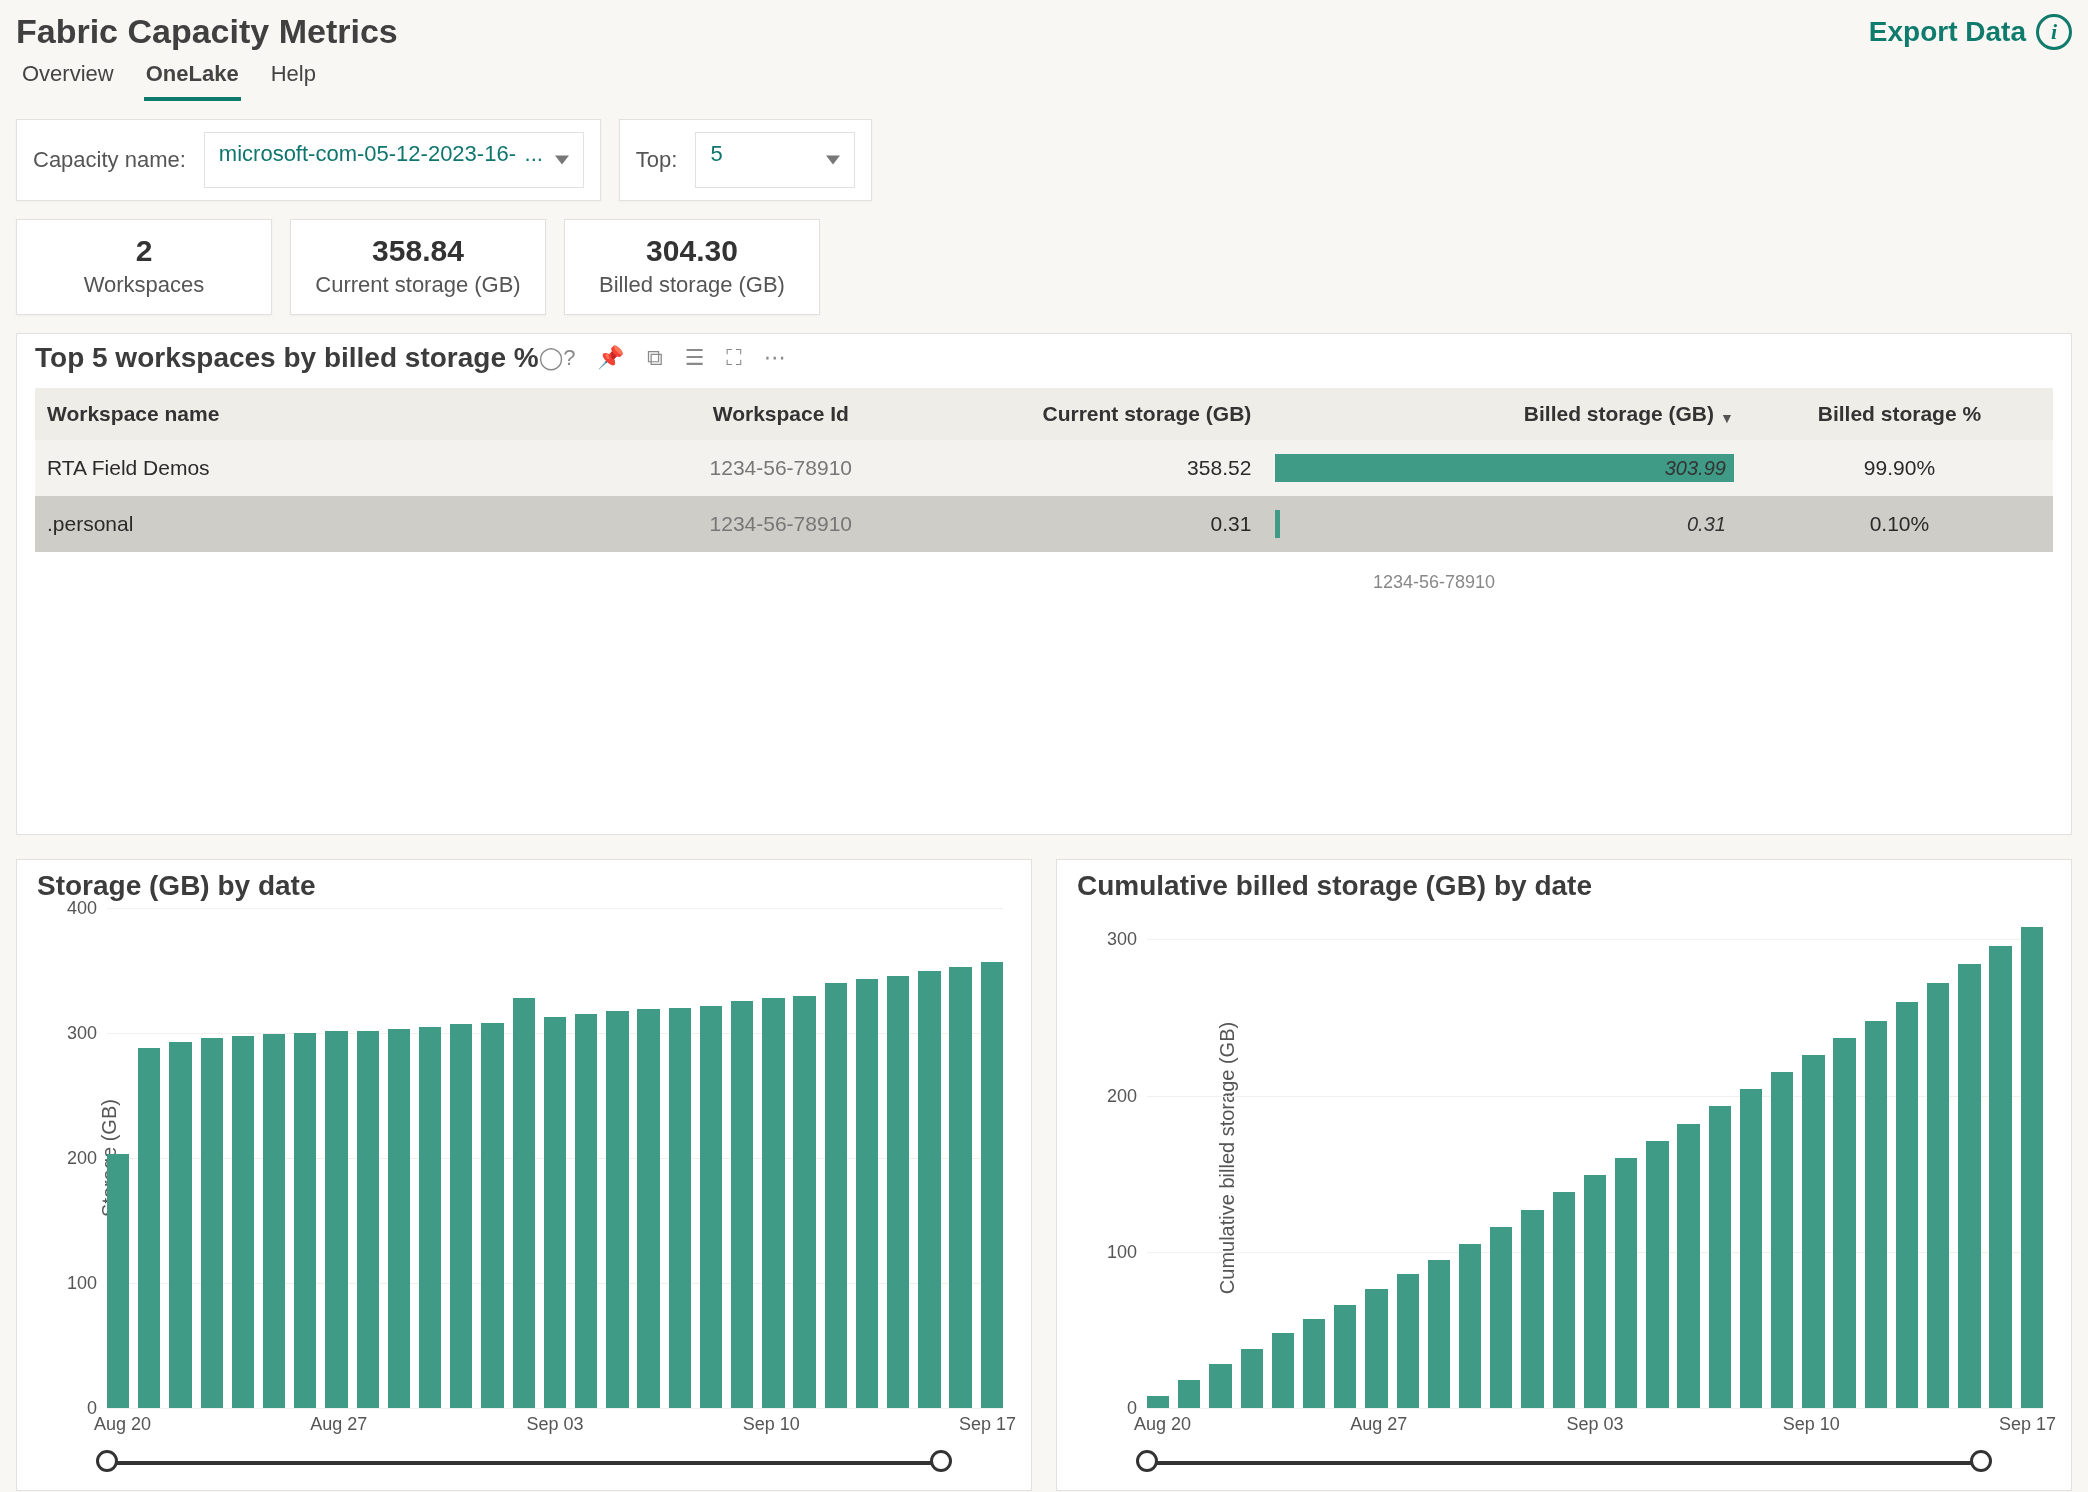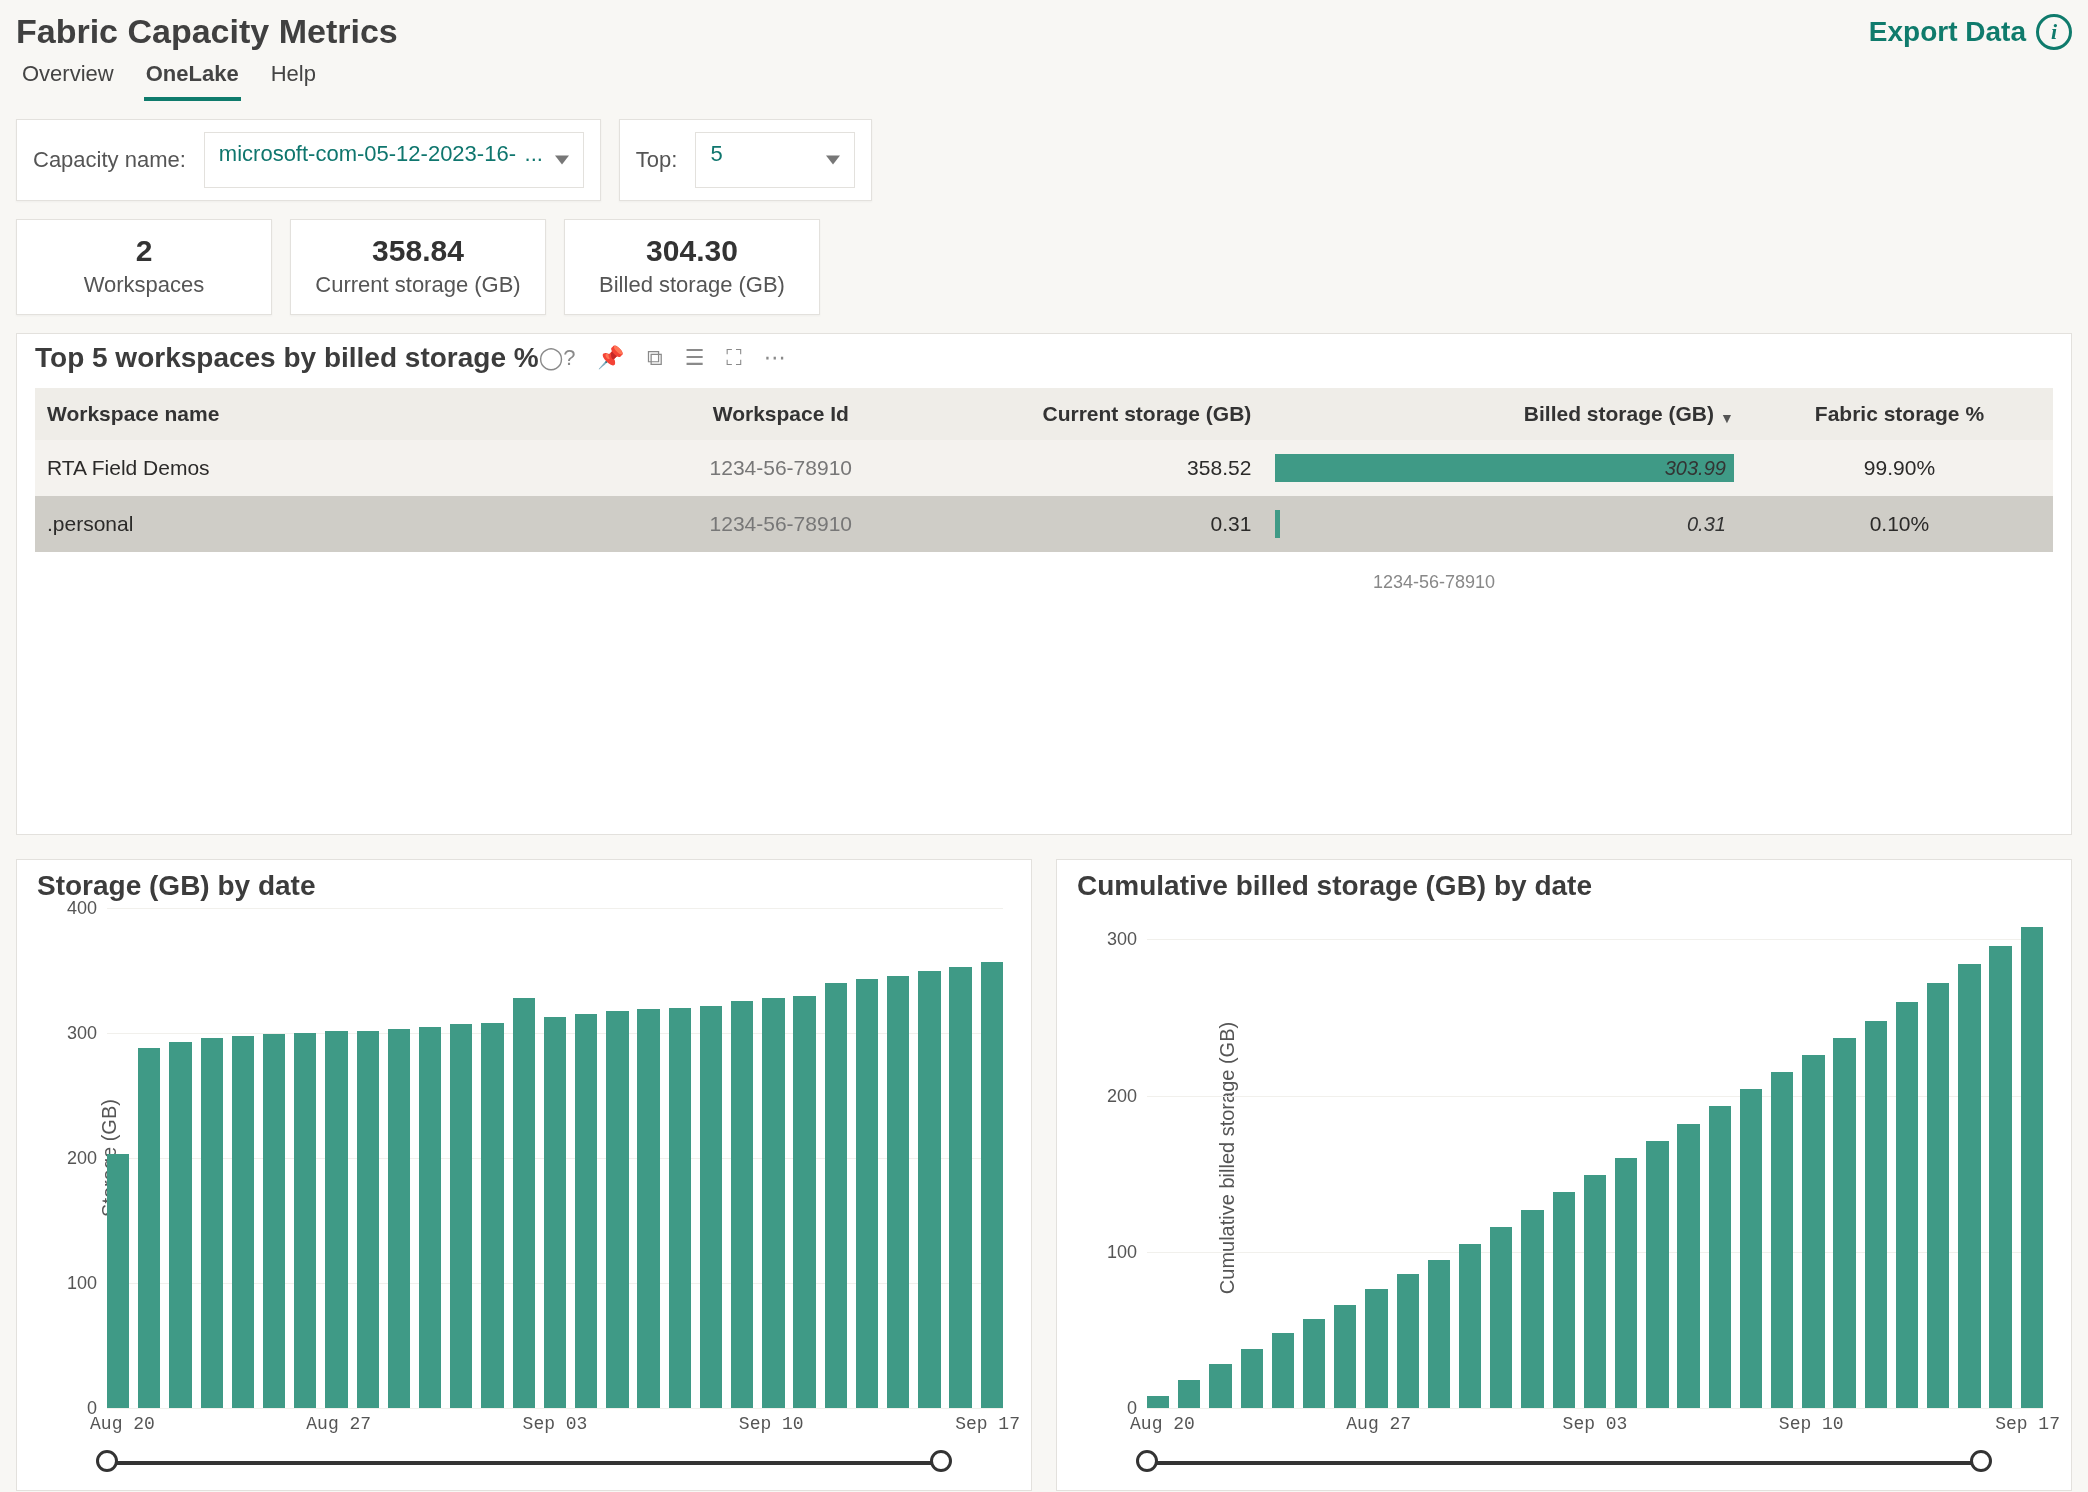--- a/index.html
+++ b/index.html
@@ -89,21 +89,21 @@
   
   .charts{display:flex;gap:24px;}
   .chart-card{flex:1;background:var(--panel-bg);border:1px solid var(--border);padding:10px 20px 16px 20px;min-height:620px;position:relative;}
   .chart-title{font-size:28px;font-weight:600;color:#3c3c3c;margin-bottom:6px;}
   .plot{position:relative;height:500px;margin-left:70px;margin-right:8px;}
   .ylab{position:absolute;left:-56px;top:50%;transform:translateY(-50%) rotate(-90deg);transform-origin:center;font-size:20px;color:#555;white-space:nowrap;}
   .ytick{position:absolute;left:-54px;font-size:18px;color:#555;transform:translateY(-50%);width:44px;text-align:right;}
   .ygrid{position:absolute;left:0;right:0;height:1px;background:#f1f0ec;}
   .bars{position:absolute;left:0;right:0;bottom:0;display:flex;align-items:flex-end;gap:1.0%;height:100%;}
   .bars .b{flex:1;background:var(--bar);}
-  .xaxis{position:relative;margin-left:70px;margin-right:8px;height:22px;margin-top:6px;font-family:Liberation Mono, monospace;}
+  .xaxis{position:relative;margin-left:70px;margin-right:8px;height:22px;margin-top:6px;}
   .xaxis span{position:absolute;font-size:18px;color:#555;transform:translateX(-50%);white-space:nowrap;}
   .slider{position:relative;margin:12px 70px 0 70px;height:26px;}
   .slider .track{position:absolute;left:0;right:0;top:50%;height:4px;background:#333;border-radius:2px;}
   .slider .knob{position:absolute;top:50%;width:22px;height:22px;border-radius:50%;background:#fff;border:3px solid #333;transform:translate(-50%,-50%);}
 </style>
 </head>
 <body>
 
 <div class="hdr">
   <div class="title">Fabric Capacity Metrics</div>
@@ -161,21 +161,21 @@
     </div>
   </div>
   <div class="tbl-wrap">
   <table class="tbl">
     <thead>
       <tr>
         <th style="width:26%">Workspace name</th>
         <th style="width:16%;text-align:center">Workspace Id</th>
         <th class="num" style="width:14%">Current storage (GB)</th>
         <th class="num sort" style="width:22%">Billed storage (GB)</th>
-        <th class="num" style="width:14%;text-align:center">Fabric storage %</th>
+        <th class="num" style="width:14%;text-align:center">Billed storage %</th>
       </tr>
     </thead>
     <tbody id="tbody">
           <tr class="row0">
             <td>RTA Field Demos</td>
             <td style="text-align:center;color:#777">1234-56-78910</td>
             <td class="num">358.52</td>
             <td class="num">
               <div class="barcell">
                 <div class="bar" style="width:100%"></div>

